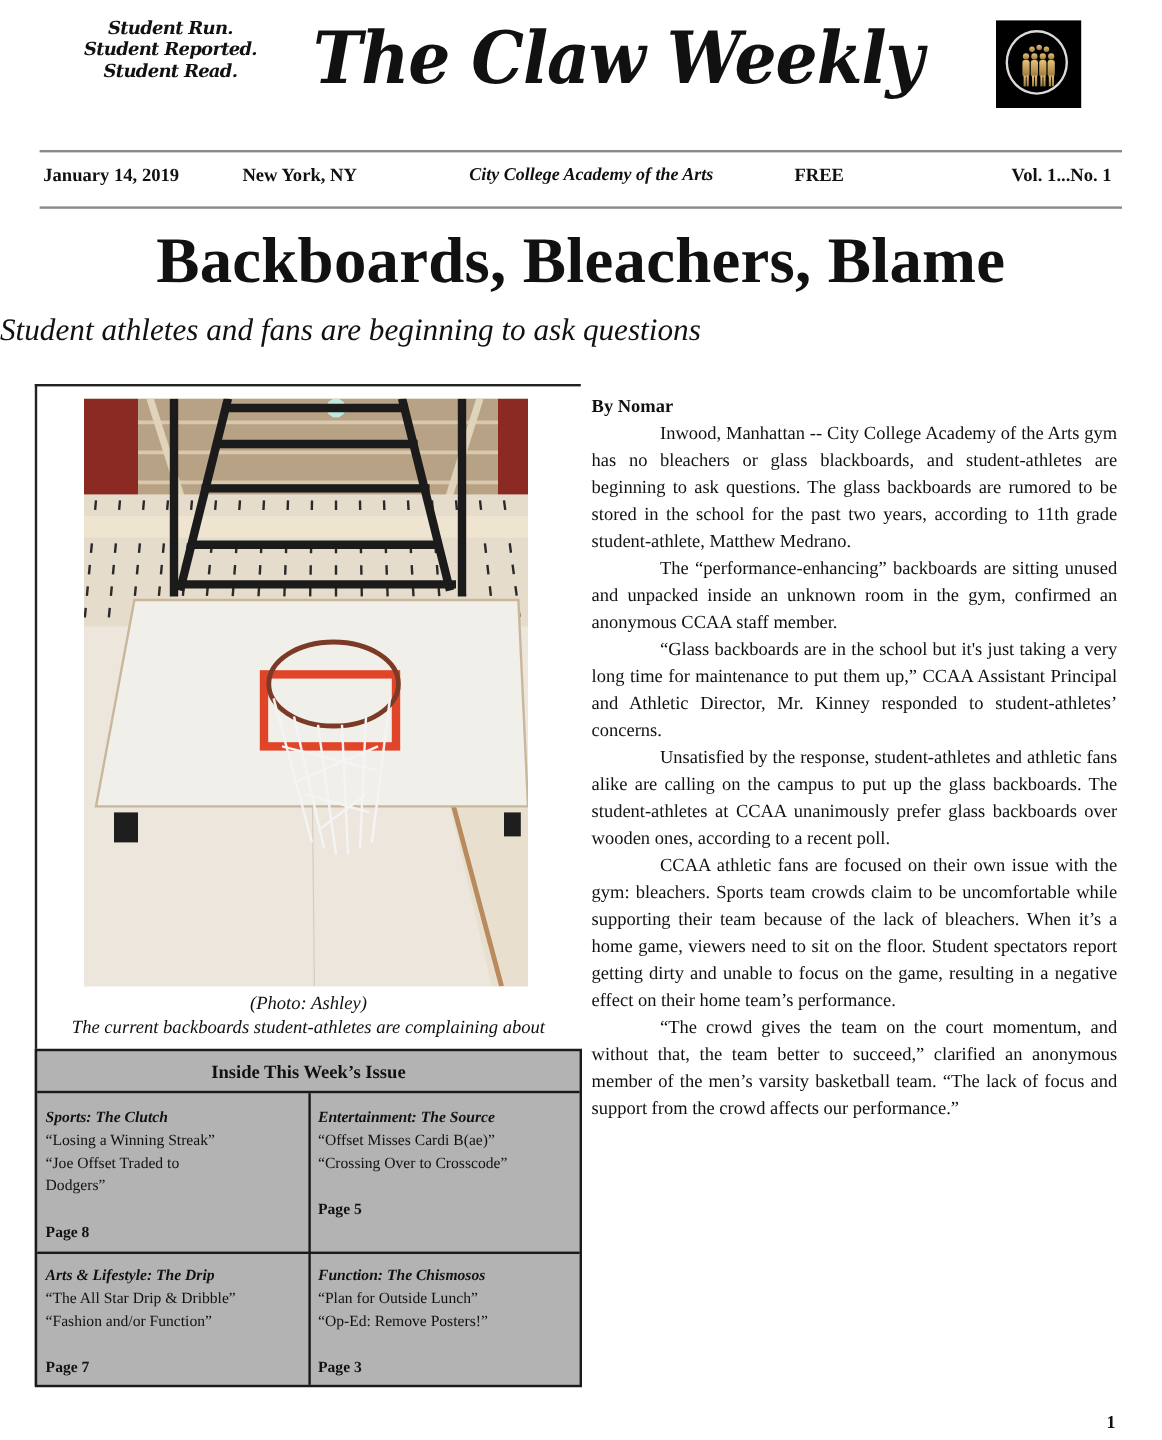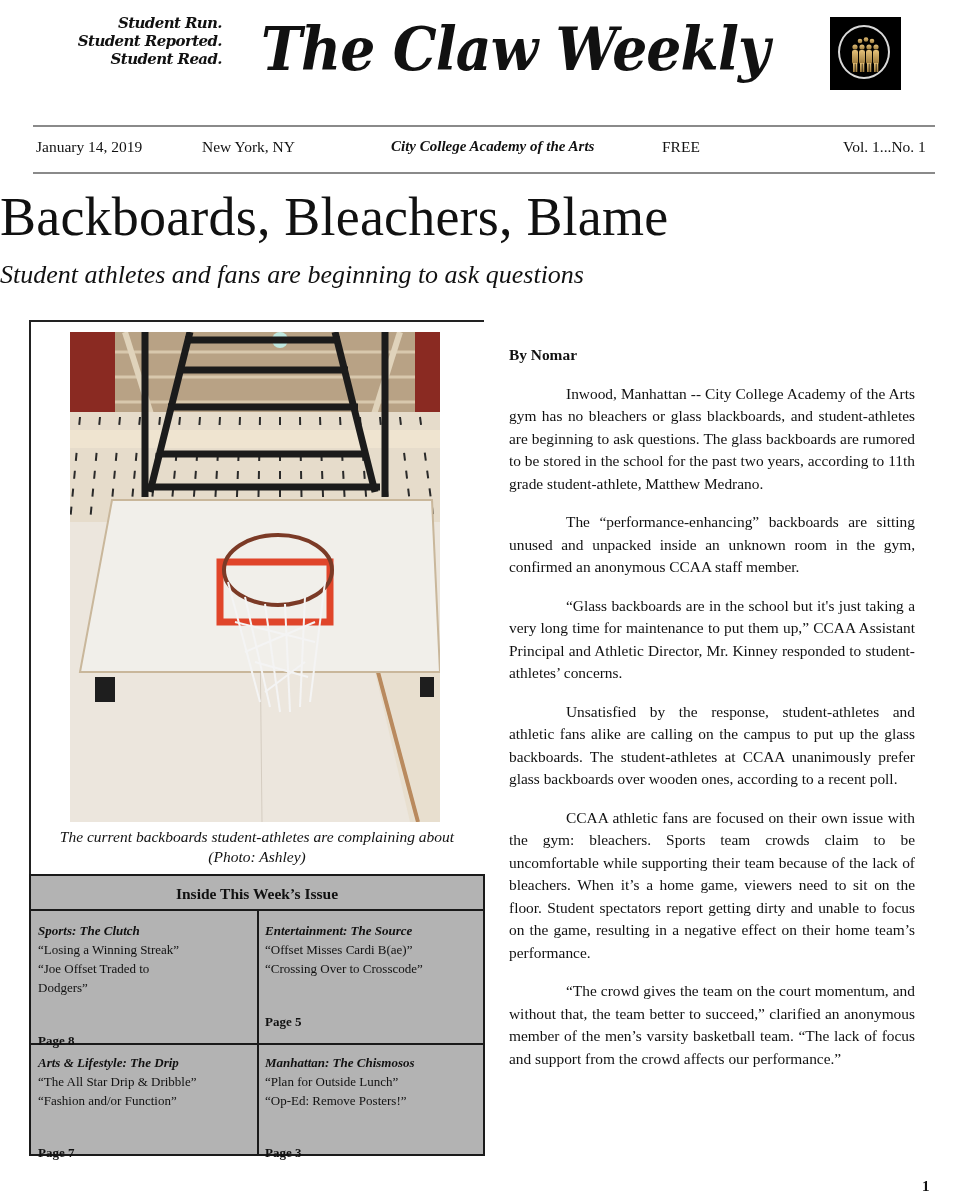--- a/index.html
+++ b/index.html
@@ -1,48 +1,48 @@
 <!DOCTYPE html>
 <html><head>
 <meta charset="utf-8">
 <style>
   html, body { margin: 0; padding: 0; background: #ffffff; }
   body { width: 968px; height: 1200px; position: relative; overflow: hidden; color: #111; font-family: "Liberation Serif", "DejaVu Serif", serif; }
   .abs { position: absolute; }
 
   
-  .tagline { left: 62px; top: 14px; width: 160px; text-align: right; font-family: "DejaVu Serif", serif; font-style: italic; font-weight: bold; font-size: 15px; line-height: 18px; letter-spacing: -0.6px; }
+  .tagline { left: 62px; top: 14px; width: 160px; text-align: center; font-family: "DejaVu Serif", serif; font-style: italic; font-weight: bold; font-size: 15px; line-height: 18px; letter-spacing: -0.6px; }
   .tagline div { white-space: nowrap; }
   .masthead-title { left: 230px; top: 6px; width: 570px; text-align: center; font-family: "DejaVu Serif", serif; font-style: italic; font-weight: bold; font-size: 60px; line-height: 86px; letter-spacing: -1px; transform: scaleX(0.92); transform-origin: center; }
   .logo { left: 830px; top: 17px; width: 71px; height: 73px; background: #000; }
   .logo-ring { position: absolute; left: 8px; top: 8px; width: 52px; height: 54px; border: 2px solid #d9d9d9; border-radius: 50%; box-sizing: border-box; }
 
   .rule { left: 33px; width: 902px; height: 2px; background: #8a8a8a; }
-  .dateline { top: 138px; font-size: 15.5px; font-weight: normal; white-space: nowrap; }
+  .dateline { top: 138px; font-size: 15.5px; font-weight: bold; white-space: nowrap; }
   .dateline.ital { font-weight: bold; font-style: italic; font-size: 15px; }
 
-  .headline { left: 0; width: 968px; top: 184px; text-align: left; font-weight: normal; font-size: 54px; line-height: 66px; letter-spacing: 0.2px; }
+  .headline { left: 0; width: 968px; top: 184px; text-align: center; font-weight: bold; font-size: 54px; line-height: 66px; letter-spacing: 0.2px; }
   .subhead { left: 0; width: 968px; top: 258px; text-align: left; font-style: italic; font-size: 26px; line-height: 34px; }
 
   
   .sidebox { left: 29px; top: 320px; width: 455px; height: 835px; border-left: 2px solid #222; border-top: 2px solid #222; box-sizing: border-box; }
   .photo { left: 70px; top: 332px; width: 370px; height: 490px; overflow: hidden; background: #e9e4dc; }
   .caption { left: 32px; top: 827px; width: 450px; text-align: center; font-style: italic; font-size: 15.5px; line-height: 20px; }
 
   .toc { left: 29px; top: 874px; width: 456px; height: 282px; background: #b3b3b3; border: 2px solid #1a1a1a; box-sizing: border-box; }
   .toc-head { position: absolute; left: 0; top: 0; width: 100%; height: 35px; border-bottom: 2px solid #1a1a1a; text-align: center; font-weight: bold; font-size: 15.5px; line-height: 36px; box-sizing: border-box; }
   .toc-vdiv { position: absolute; left: 226px; top: 35px; width: 2px; height: 243px; background: #1a1a1a; }
   .toc-hdiv { position: absolute; left: 0; top: 167px; width: 100%; height: 2px; background: #1a1a1a; }
   .toc-cell { position: absolute; font-size: 13px; line-height: 19px; }
   .toc-cell .sec { font-style: italic; font-weight: bold; }
-  .toc-cell .page { font-weight: bold; position: absolute; left: 0; margin-top: 14px; }
+  .toc-cell .page { font-weight: bold; position: absolute; left: 0; }
 
   
   .article { left: 493px; top: 328px; width: 438px; font-size: 15.4px; line-height: 22.5px; text-align: justify; }
-  .article p { margin: 16px; text-indent: 57px; }
+  .article p { margin: 0; text-indent: 57px; }
   .byline { font-weight: bold; text-indent: 0 !important; }
   .pageno { left: 922px; top: 1178px; font-weight: bold; font-size: 15px; }
 </style>
 </head>
 <body>
 
 <div class="abs tagline">
   <div>Student Run.</div>
   <div>Student Reported.</div>
   <div>Student Read.</div>
@@ -164,22 +164,22 @@
         <path d="M235,265 L230,375"></path>
         <path d="M255,250 L240,370"></path>
       <path d="M165,290 L245,310"></path>
         <path d="M245,290 L175,320"></path>
         <path d="M185,330 L238,345"></path>
         <path d="M235,330 L195,360"></path>
     </g>
   </svg>
 </div>
 <div class="abs caption">
+  <div>(Photo: Ashley)</div>
   <div>The current backboards student-athletes are complaining about</div>
-  <div>(Photo: Ashley)</div>
 </div>
 
 <div class="abs toc">
   <div class="toc-head">Inside This Week’s Issue</div>
   <div class="toc-vdiv"></div>
   <div class="toc-hdiv"></div>
 
   <div class="toc-cell" style="left:7px;top:45px;width:215px;height:118px">
     <div class="sec">Sports: The Clutch</div>
     <div>“Losing a Winning Streak”</div>
@@ -195,21 +195,21 @@
   </div>
 
   <div class="toc-cell" style="left:7px;top:177px;width:218px;height:95px">
     <div class="sec">Arts &amp; Lifestyle: The Drip</div>
     <div style="white-space:nowrap">“The All Star Drip &amp; Dribble”</div>
     <div>“Fashion and/or Function”</div>
     <div class="page" style="top:76px">Page 7</div>
   </div>
 
   <div class="toc-cell" style="left:234px;top:177px;width:218px;height:95px">
-    <div class="sec">Manhattan: The Chismosos</div>
+    <div class="sec">Function: The Chismosos</div>
     <div>“Plan for Outside Lunch”</div>
     <div>“Op-Ed: Remove Posters!”</div>
     <div class="page" style="top:76px">Page 3</div>
   </div>
 </div>
 
 <div class="abs article">
   <p class="byline">By Nomar</p>
   <p>Inwood, Manhattan -- City College Academy of the Arts gym has no bleachers or glass blackboards, and student-athletes are beginning to ask questions. The glass backboards are rumored to be stored in the school for the past two years, according to 11th grade student-athlete, Matthew Medrano.</p>
   <p>The “performance-enhancing” backboards are sitting unused and unpacked inside an unknown room in the gym, confirmed an anonymous  CCAA staff member.</p>

